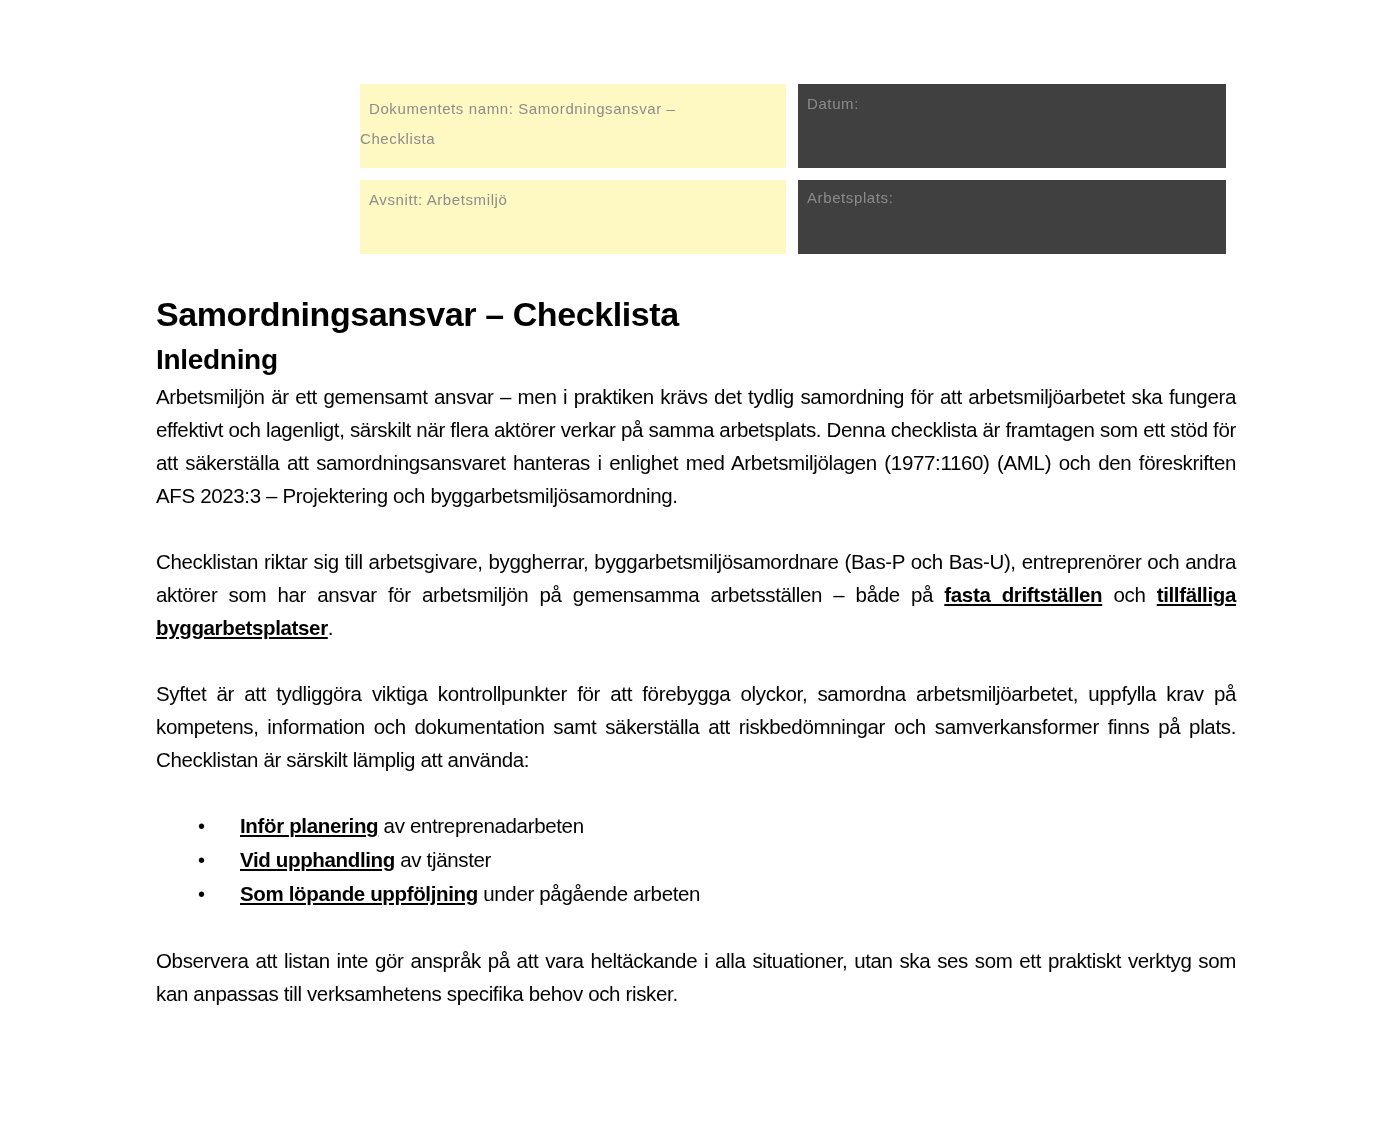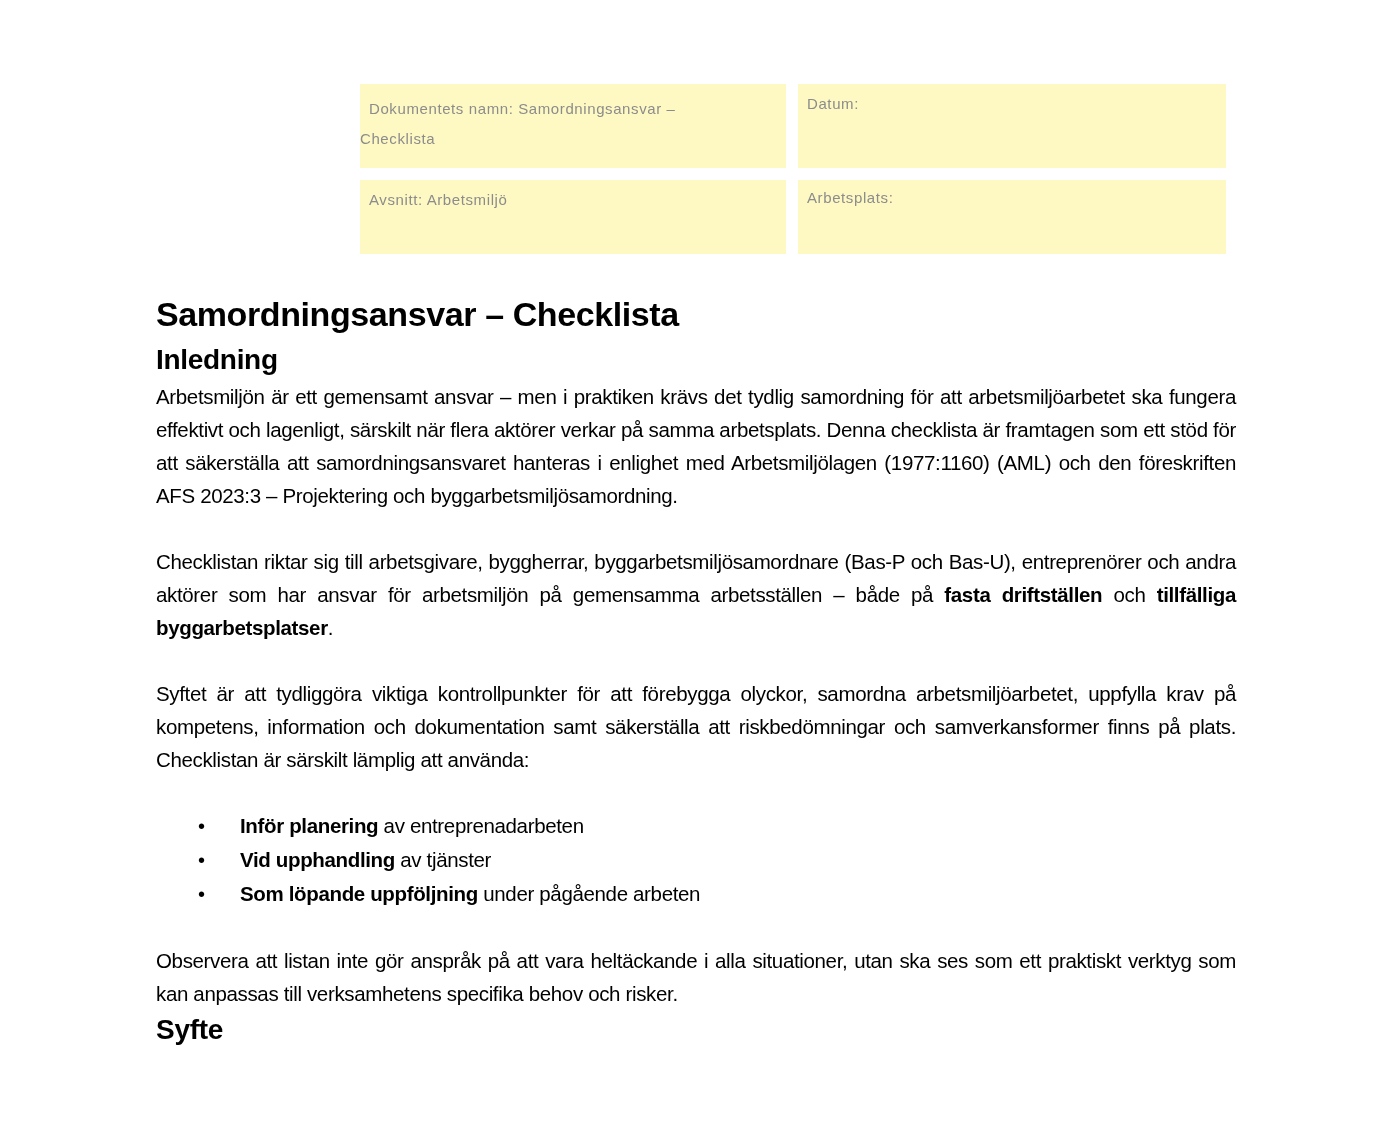--- a/index.html
+++ b/index.html
@@ -33,21 +33,21 @@
       color: #7f7f7f;
     }
     .meta-box {
       position: absolute;
       box-sizing: border-box;
       font-size: 15px;
       letter-spacing: 0.6px;
       color: #8c8c8c;
     }
     .meta-box.left { background: #fef9c3; }
-    .meta-box.right { background: #fef9c3; }
+    .meta-box.right { background: #404040; }
     .box-docname {
       left: 360px; top: 84px; width: 426px; height: 84px;
       padding: 10px 0 0 0;
       line-height: 30px;
     }
     .box-docname .first-line { padding-left: 9px; }
     .box-section {
       left: 360px; top: 180px; width: 426px; height: 74px;
       padding: 8px 0 0 9px;
       line-height: 24px;
@@ -104,21 +104,21 @@
       line-height: 34px;
       letter-spacing: -0.35px;
     }
     ul.usage-list li .bullet {
       position: absolute;
       left: 42px;
       top: 0;
       font-size: 20px;
     }
     .heading-syfte { margin-top: 36px; }
-    b { font-weight: bold; }
+    b { font-weight: bold; text-decoration: underline; }
   </style>
 </head>
 <body>
 
 <div class="header">
 
   <div class="meta-box left box-docname">
     <div class="first-line">Dokumentets namn: Samordningsansvar –</div>
     <div>Checklista</div>
   </div>
@@ -154,14 +154,13 @@
     <li>
       <span class="bullet">•</span><b>Vid upphandling</b><span> av tjänster</span>
     </li>
     <li>
       <span class="bullet">•</span><b>Som löpande uppföljning</b><span> under pågående arbeten</span>
     </li>
   </ul>
 
   <p class="body-text p-gap">Observera att listan inte gör anspråk på att vara heltäckande i alla situationer, utan ska ses som ett praktiskt verktyg som kan anpassas till verksamhetens specifika behov och risker.</p>
 
-  <h2 class="section-heading heading-syfte">Syfte</h2>
 </div>
 
 </body></html>

